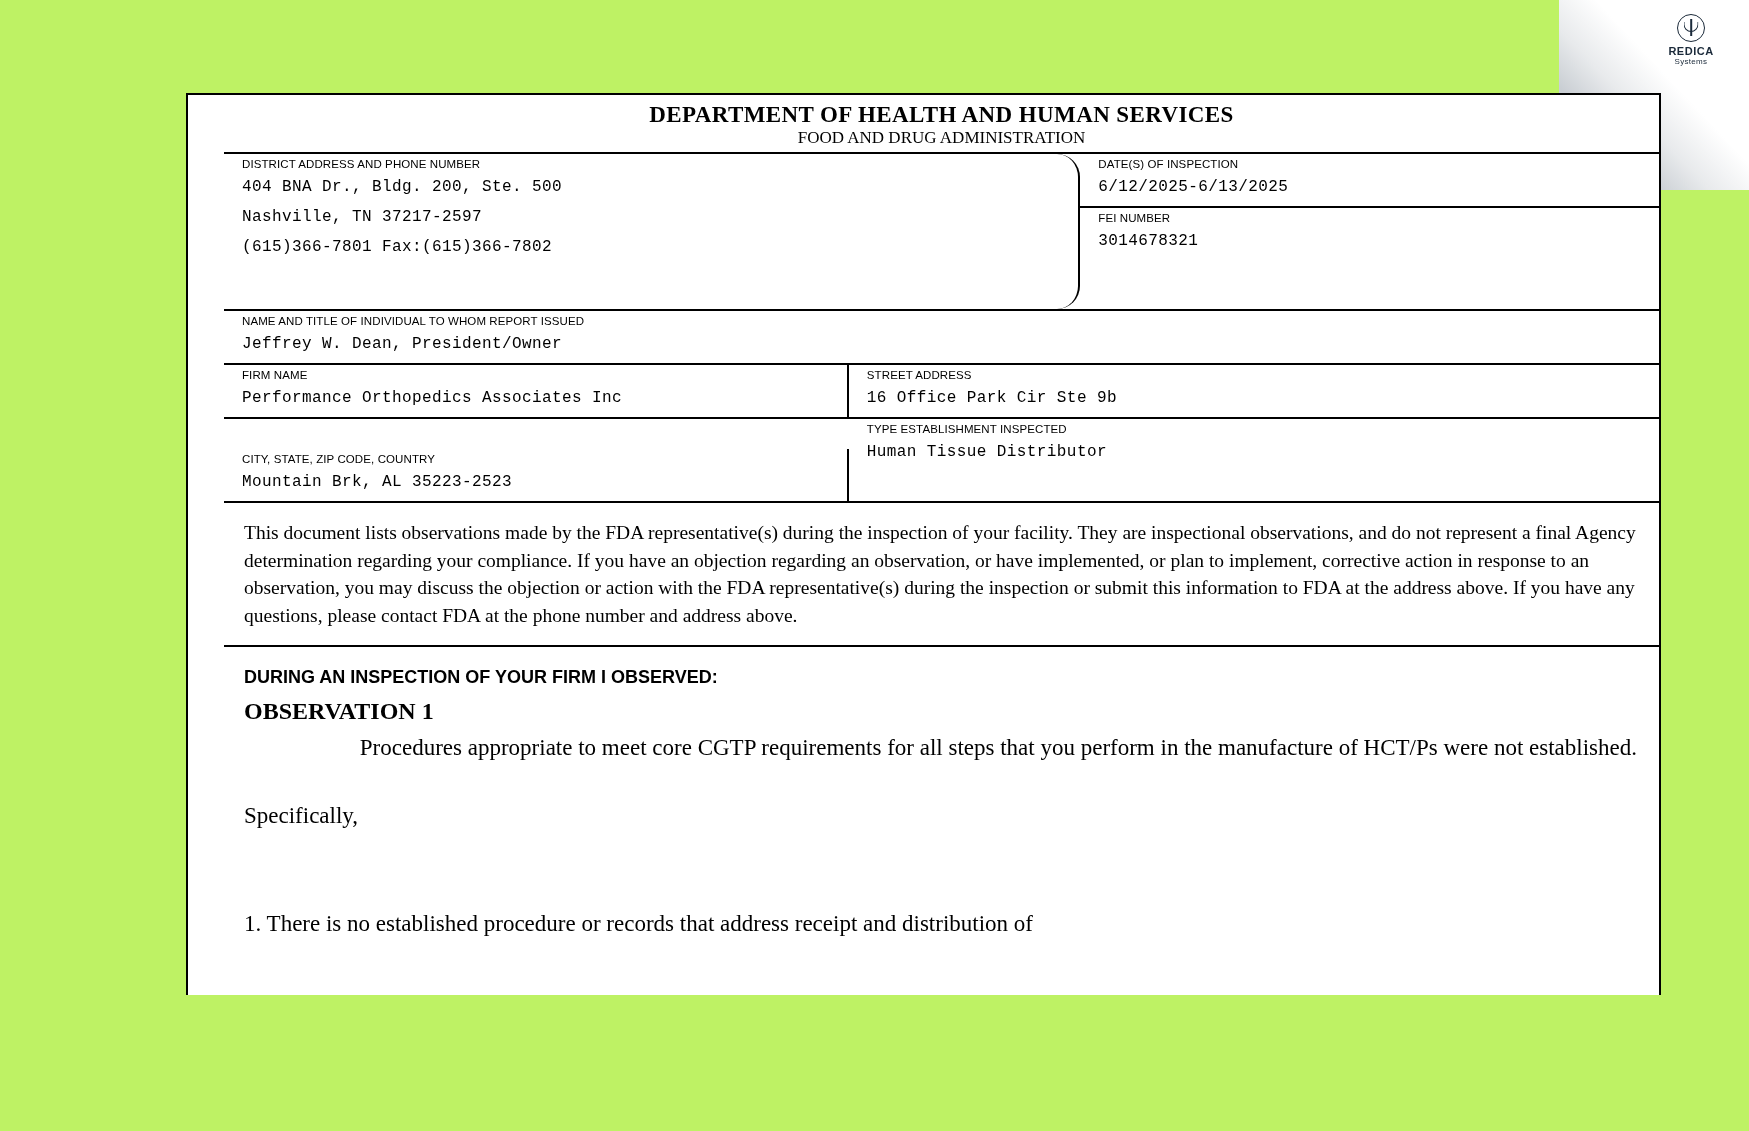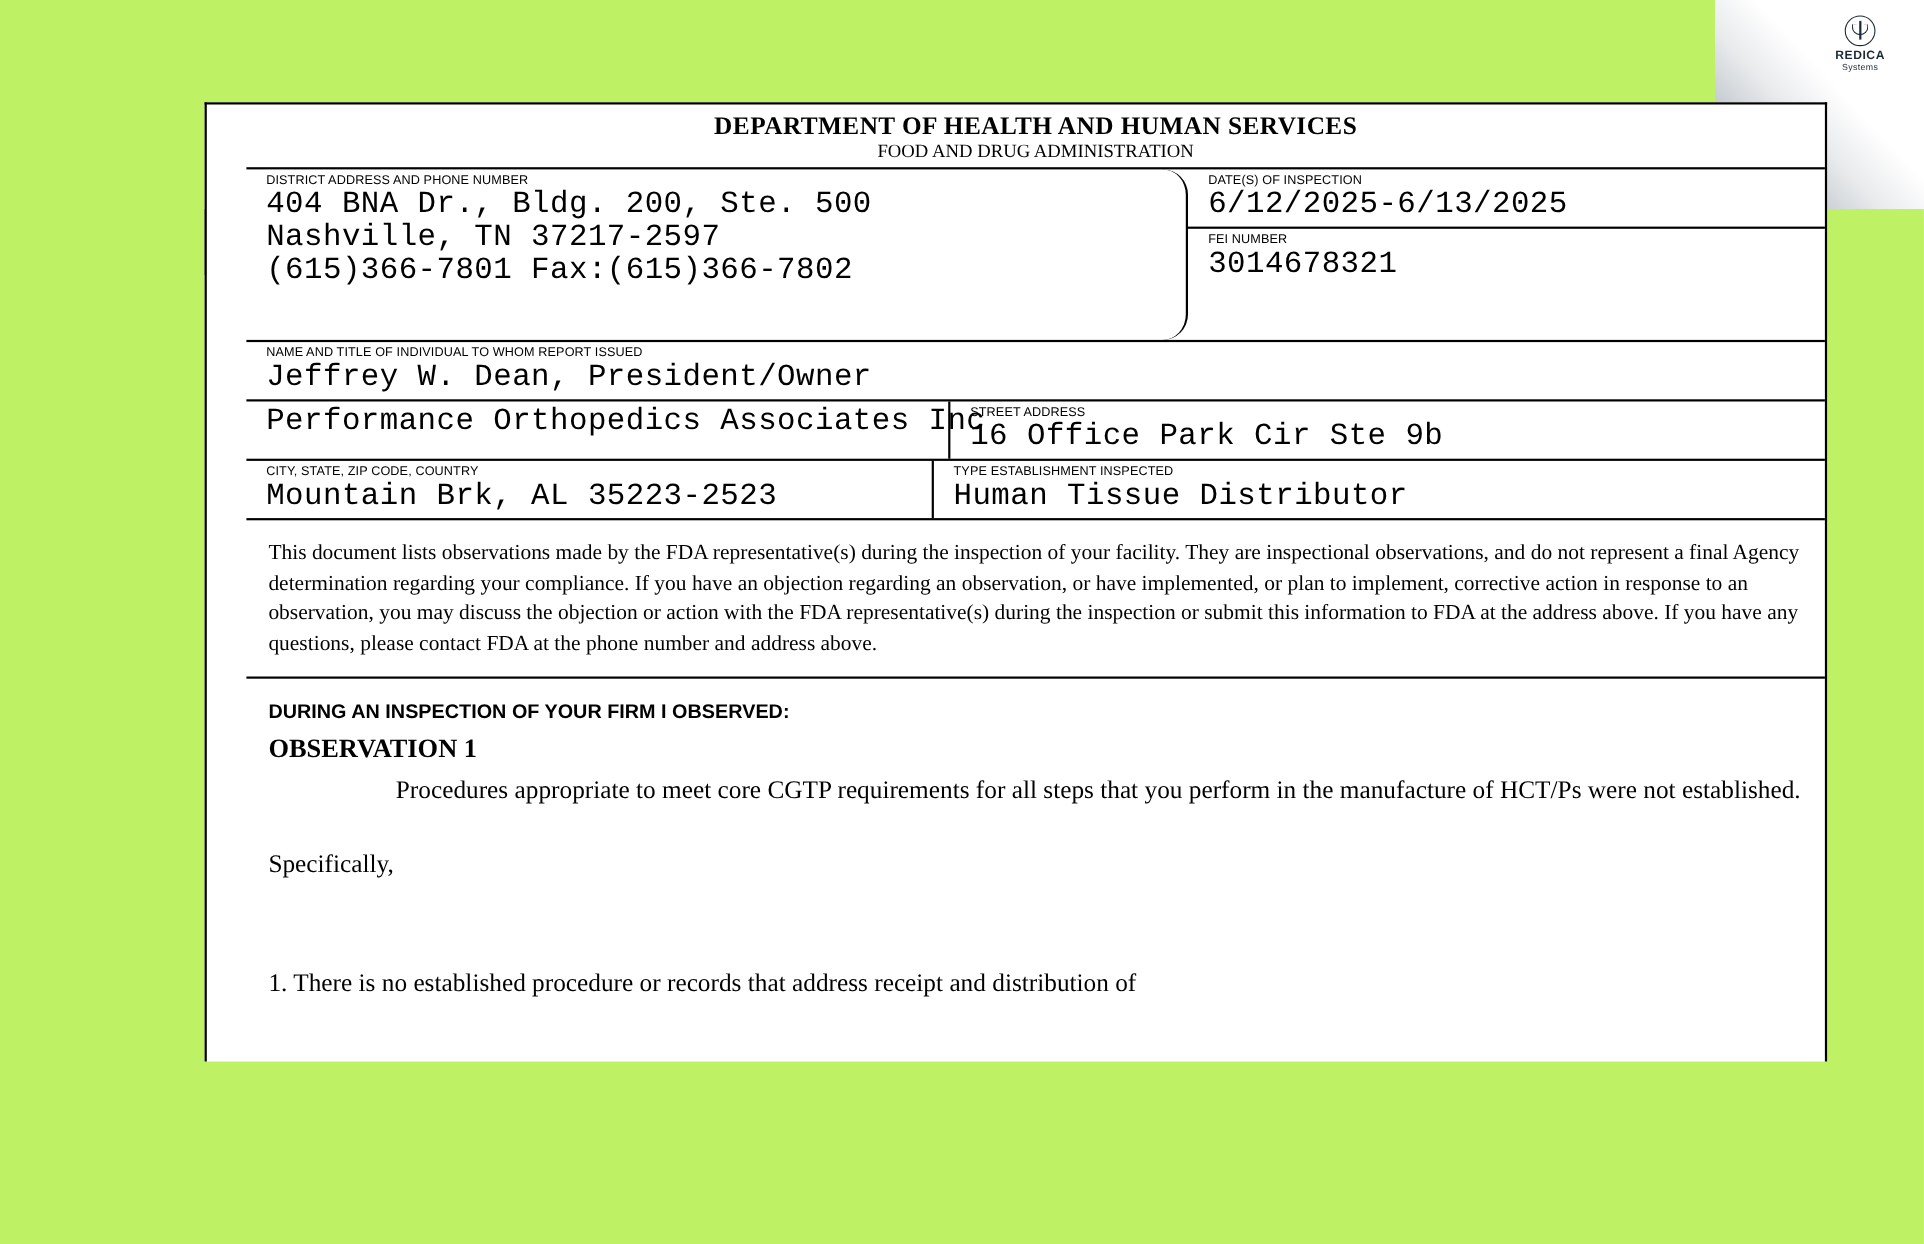--- a/index.html
+++ b/index.html
@@ -141,21 +141,21 @@
   .cap {
     font-family: "Liberation Sans", sans-serif;
     font-size: 11.5px;
     letter-spacing: 0.1px;
     line-height: 13px;
     color: #000;
     margin-bottom: 1px;
   }
   .val {
     font-family: "Liberation Mono", monospace;
-    font-size: 28px;
+    font-size: 16px;
     line-height: 30px;
     letter-spacing: 0.4px;
     white-space: pre;
   }
 
   .bd-r { border-right: 2.5px solid #000; }
   .bd-b { border-bottom: 2.5px solid #000; }
 
   .block-left  { width: 877px; border-radius: 23px; }
   .block-right { width: 593px; }
@@ -247,30 +247,31 @@
 
     <div class="row bd-b">
       <div class="cell" style="width:100%;">
         <div class="cap">NAME AND TITLE OF INDIVIDUAL TO WHOM REPORT ISSUED</div>
         <div class="val">Jeffrey W. Dean, President/Owner</div>
       </div>
     </div>
 
     <div class="row bd-b">
       <div class="cell bd-r" style="width:640px;">
+        <div class="cap">FIRM NAME</div>
         <div class="val">Performance Orthopedics Associates Inc</div>
       </div>
       <div class="cell" style="width:830px;">
         <div class="cap">STREET ADDRESS</div>
         <div class="val">16 Office Park Cir Ste 9b</div>
       </div>
     </div>
 
     <div class="row bd-b">
-      <div class="cell bd-r" style="width:640px;">
+      <div class="cell bd-r" style="width:640px;margin-top:30px;">
         <div class="cap">CITY, STATE, ZIP CODE, COUNTRY</div>
         <div class="val">Mountain Brk, AL 35223-2523</div>
       </div>
       <div class="cell" style="width:830px;">
         <div class="cap">TYPE ESTABLISHMENT INSPECTED</div>
         <div class="val">Human Tissue Distributor</div>
       </div>
     </div>
 
     <div class="para">This document lists observations made by the FDA representative(s) during the inspection of your facility. They are inspectional observations, and do not represent a final Agency determination regarding your compliance. If you have an objection regarding an observation, or have implemented, or plan to implement, corrective action in response to an observation, you may discuss the objection or action with the FDA representative(s) during the inspection or submit this information to FDA at the address above. If you have any questions, please contact FDA at the phone number and address above.</div>

